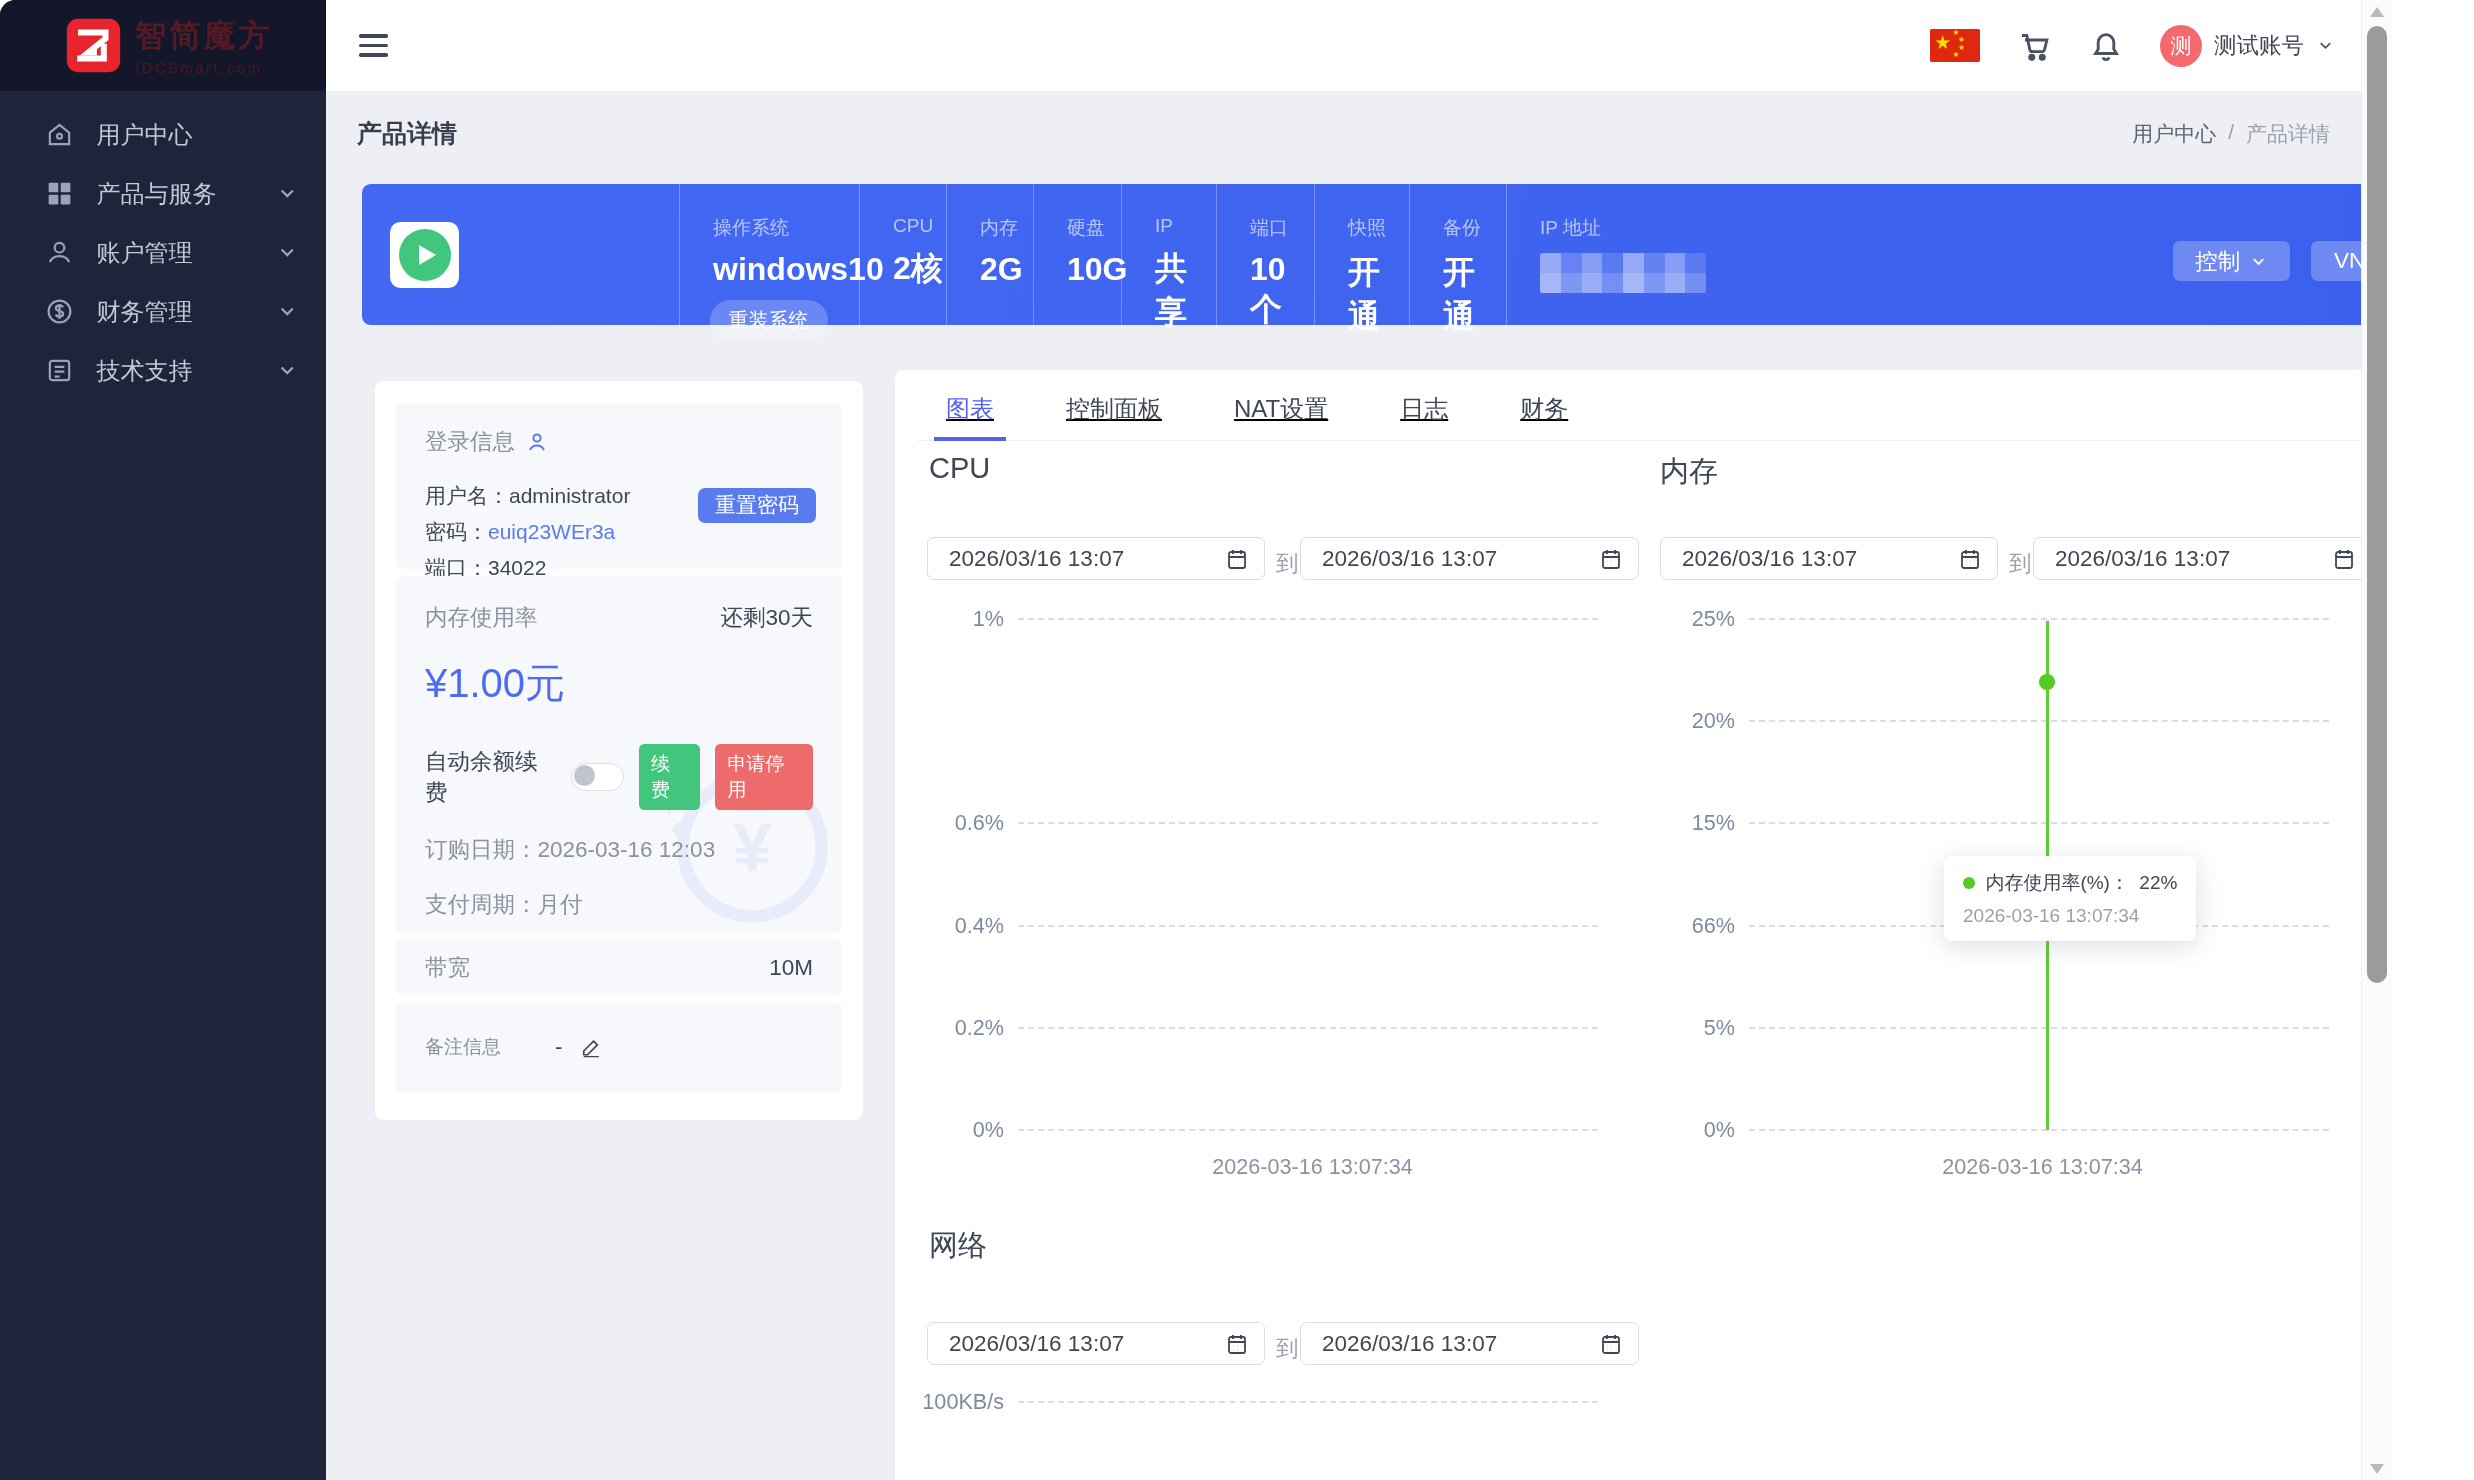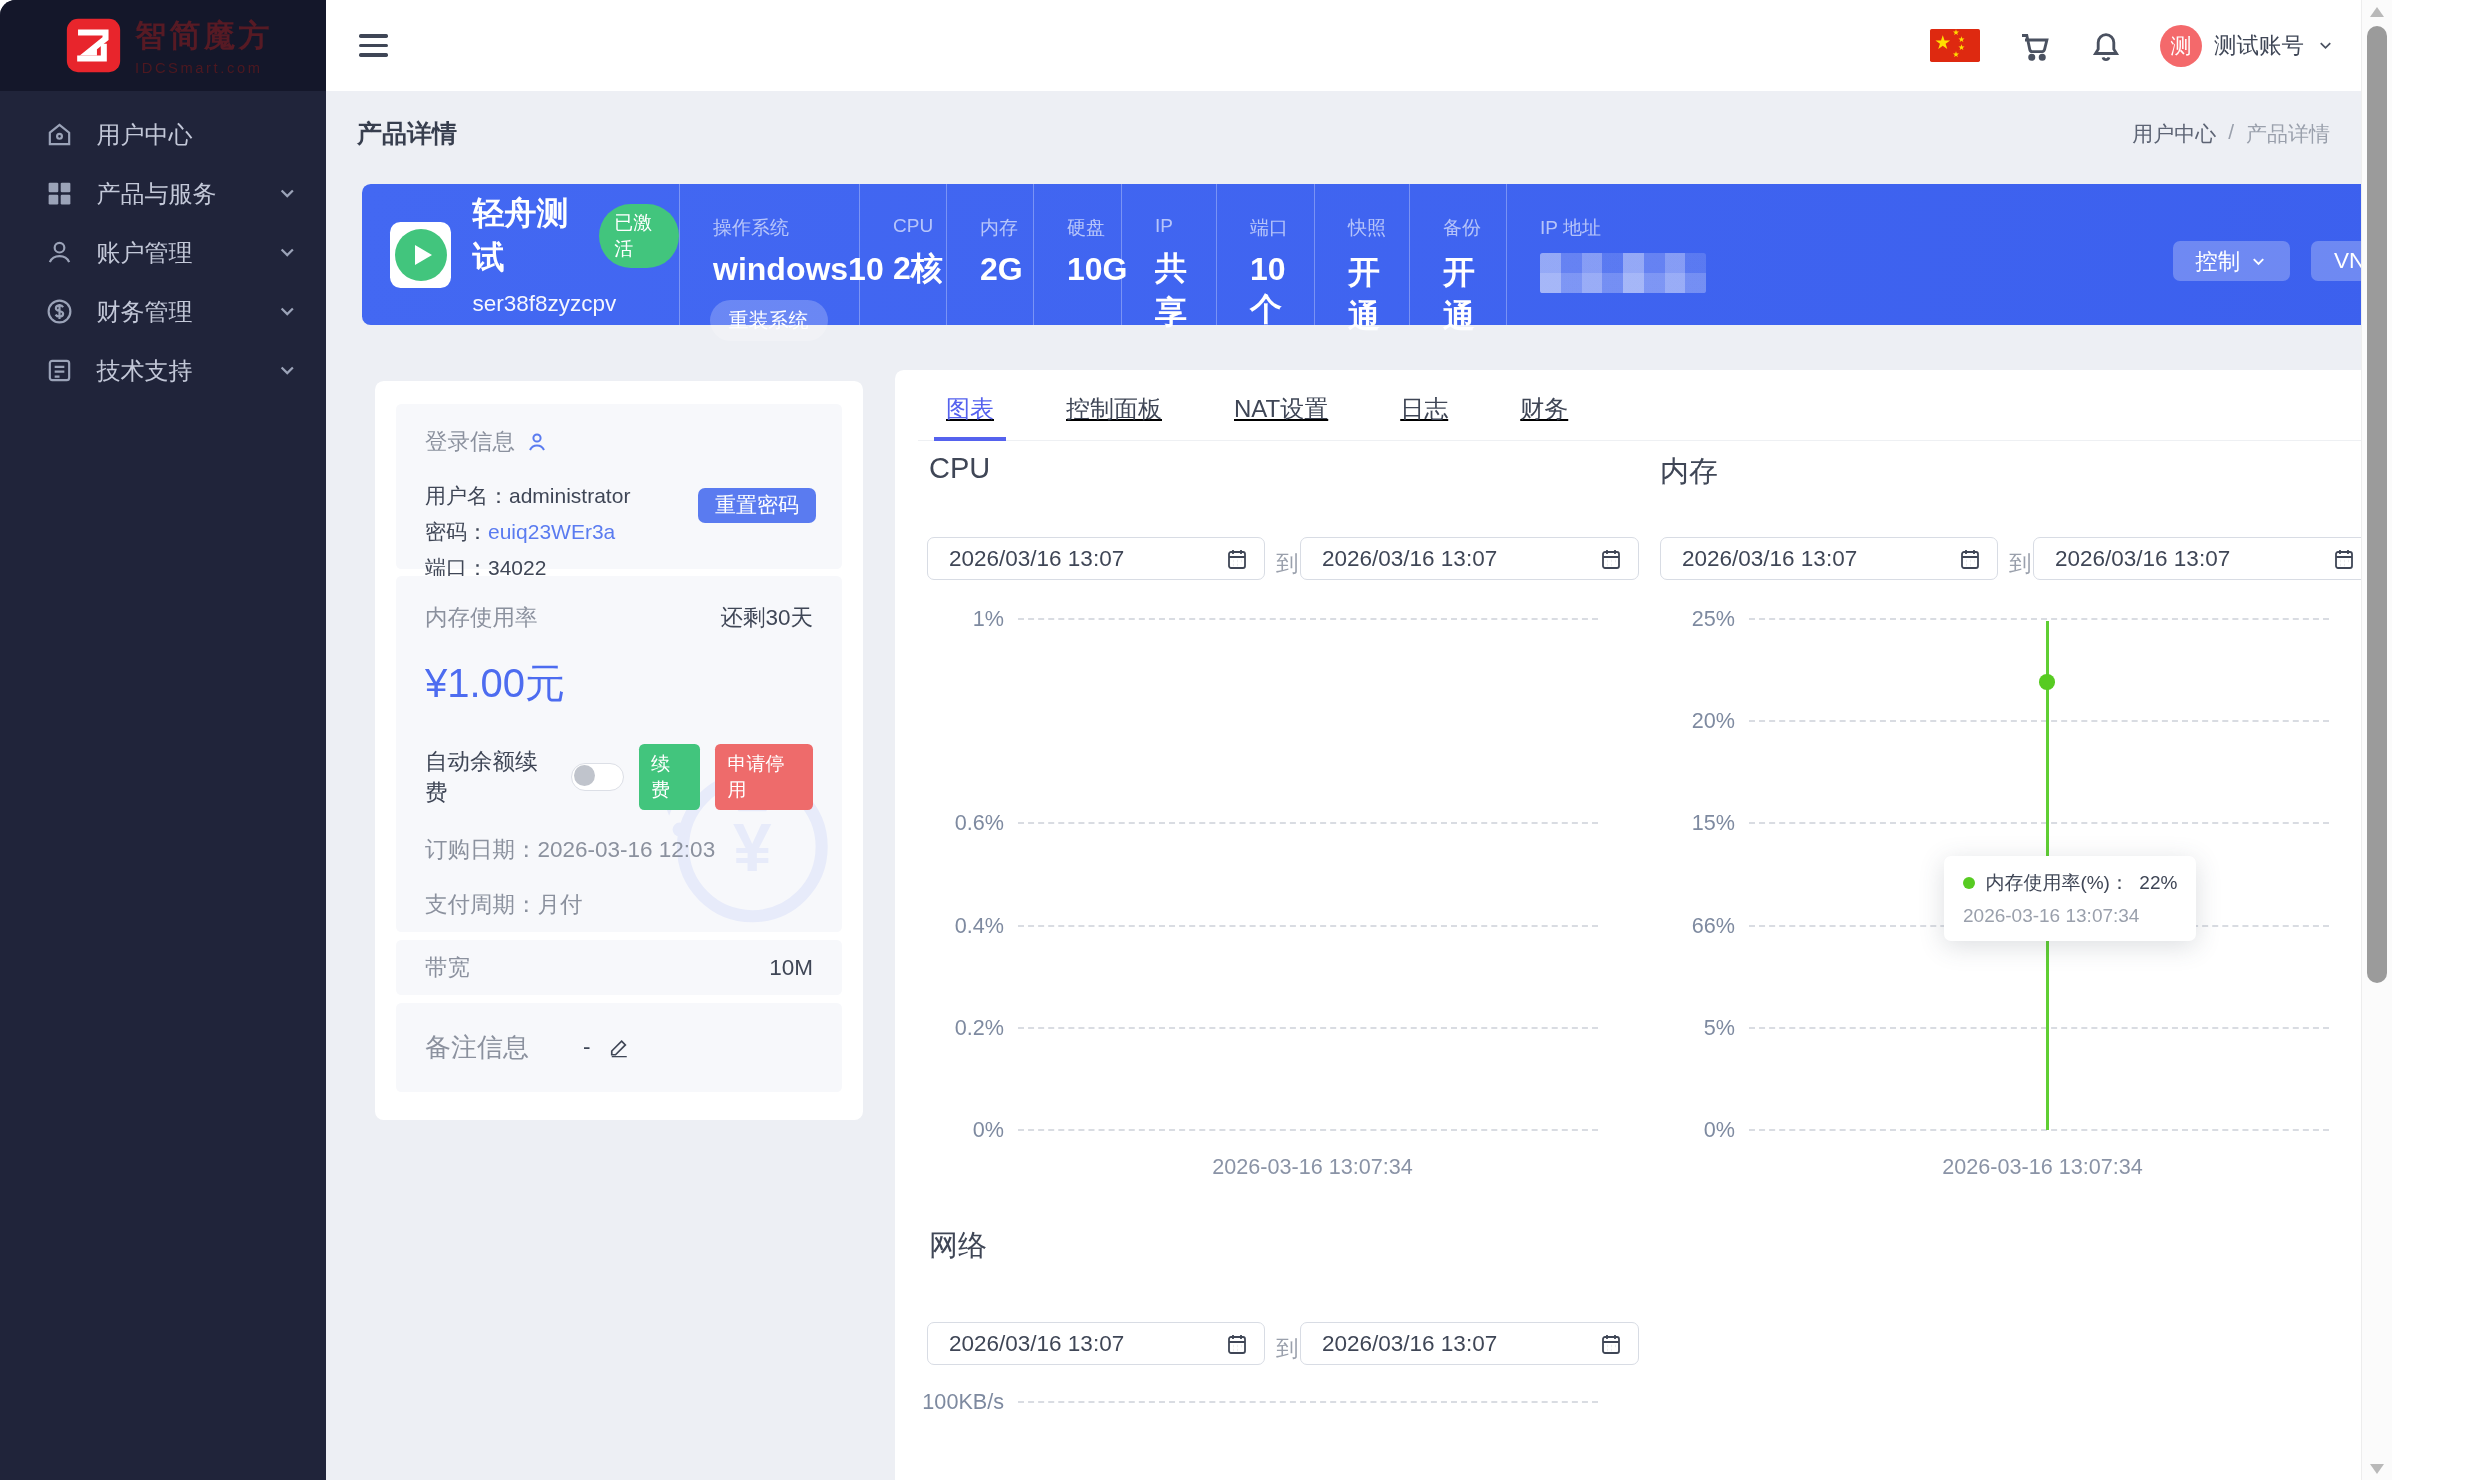--- a/index.html
+++ b/index.html
@@ -86,21 +86,21 @@
   .toggle .knob { position:absolute; left:1.7px; top:1.7px; width:21px; height:21px; border-radius:50%; background:#c0c4cc; }
   .tag { font-size:19px; color:#fff; border-radius:5.2px; padding:7px 12px; cursor:pointer; }
   .tag-green { background:#42c57d; }
   .tag-red { background:#ee6b6b; }
   .date-row { margin-top:24px; font-size:22.5px; color:#8b919e; position:relative; z-index:1; }
   .watermark { position:absolute; right:3.5px; bottom:-5.2px; width:208px; height:208px; z-index:0; }
   .bw-panel { height:55px; display:flex; align-items:center; justify-content:space-between; padding:0 29px; }
   .bw-label { font-size:22.5px; color:#8b919e; }
   .bw-value { font-size:22.5px; color:#3f4656; }
   .remark-panel { height:89px; display:flex; align-items:center; padding:0 29px; }
-  .remark-label { font-size:26px; color:#8b919e; }
+  .remark-label { font-size:19px; color:#8b919e; }
   .remark-value { font-size:22.5px; color:#3f4656; margin-left:54px; }
   .edit-icon { width:22.5px; height:22.5px; margin-left:17.3px; cursor:pointer; }
 
   
   .chart-card { position:absolute; left:569px; top:370px; width:1545px; height:1385px; background:#fff; border-radius:8.7px; }
   .tabs-row { position:absolute; left:22.5px; right:38px; top:22.5px; height:48px; border-bottom:1.7px solid #eef0f3; display:flex; gap:48px; padding-left:16.5px;text-decoration:underline; }
   .tab { font-size:24px; color:#3f4656; padding:0 12px 17.3px; cursor:pointer; }
   .tab.active { color:#5562ee; border-bottom:4.3px solid #5562ee; margin-bottom:-1.7px; }
   .sec-title { position:absolute; font-size:29px; font-weight:500; color:#3f4656; }
   .date-field { position:absolute; width:338px; height:43px; }
@@ -239,27 +239,20 @@
       </div>
     </div>
 
     <div class="banner">
       <div class="b-left">
         <div class="play-tile">
           <div class="play-circle">
               <div class="play-tri"></div>
             </div>
         </div>
-        <div class="b-title-wrap">
-          <div class="b-title-row">
-            <span class="b-title">轻舟测试</span>
-            <span class="badge-active">已激活</span>
-          </div>
-          <div class="b-id">ser38f8zyzcpv</div>
-        </div>
       </div>
       <div class="b-cols">
         <div class="b-col" style="width:180px">
           <div class="b-label">操作系统</div>
           <div class="b-value">windows10</div>
           <span class="reinstall">重装系统</span>
         </div>
         <div class="b-col" style="width:87px">
           <div class="b-label">CPU</div>
           <div class="b-value">2核</div>

